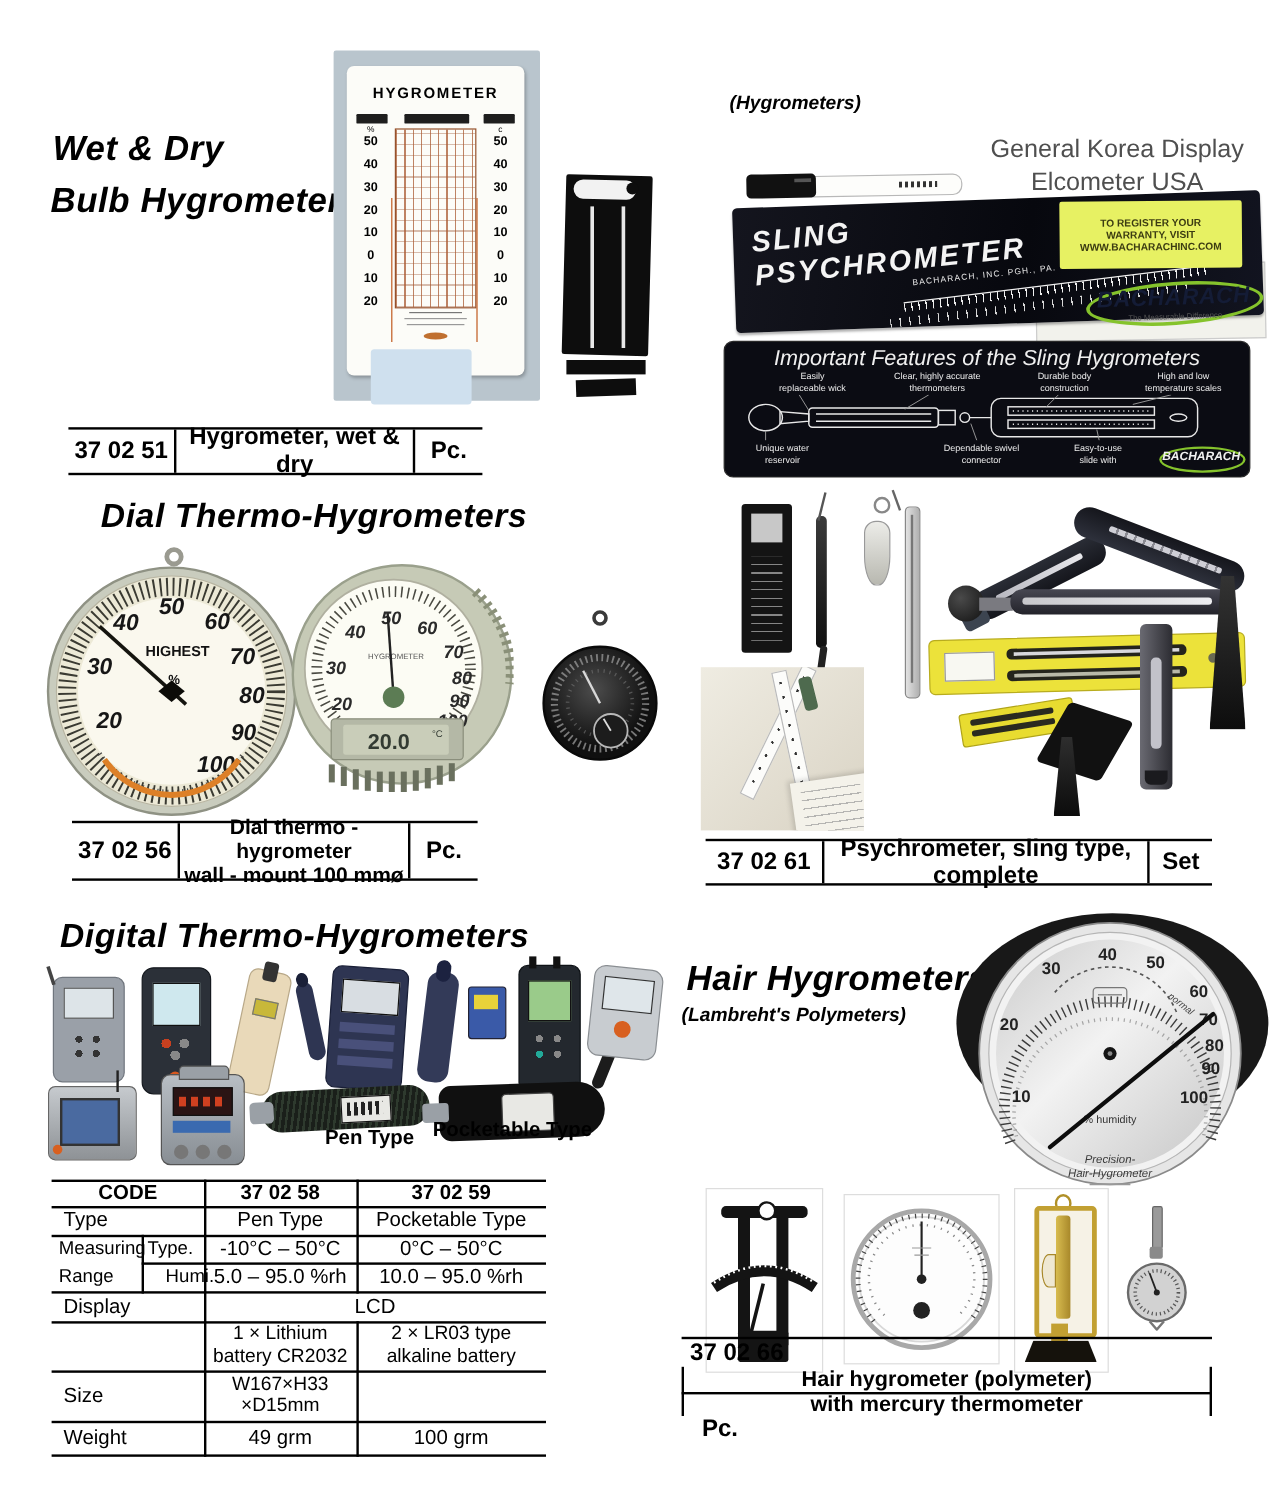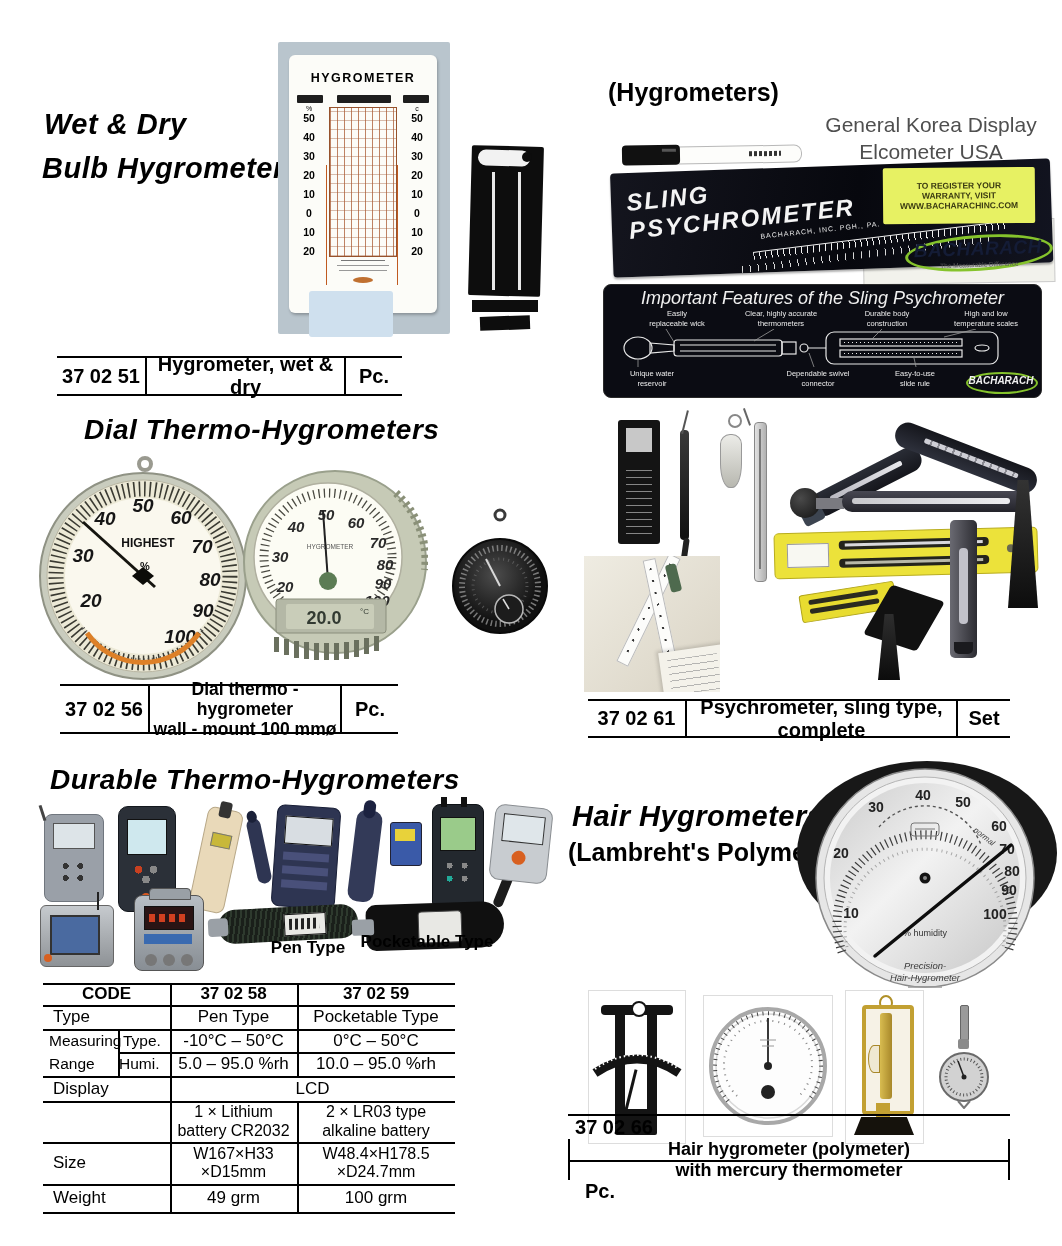--- a/index.html
+++ b/index.html
@@ -1,21 +1,21 @@
 <!DOCTYPE html>
 <html><head>
 <meta charset="utf-8">
 <style>
   html,body{margin:0;padding:0;background:#888;}
   #page{position:relative;width:1062px;height:1246px;background:#ffffff;overflow:hidden;
         font-family:"Liberation Sans",sans-serif;color:#000;}
   .abs{position:absolute;}
   .pre{white-space:pre-line;}
   .h1{font-style:italic;font-weight:700;font-size:29px;letter-spacing:.5px;}
-  .h2{font-weight:700;font-size:25px;}
+  .h2{font-style:italic;font-weight:700;font-size:16px;}
   
   .cat-row{position:absolute;display:flex;border-top:2px solid #000;border-bottom:2px solid #000;}
   .cat-cell{display:flex;align-items:center;justify-content:center;font-weight:700;
             font-size:20px;text-align:center;line-height:1.15;}
   .cat-desc{border-left:2px solid #000;border-right:2px solid #000;flex:1;}
   
   #spec-table{position:absolute;left:43px;top:983px;width:412px;height:231px;font-size:17px;}
   .hl{position:absolute;left:0;right:0;height:2px;background:#000;}
   .vl{position:absolute;width:2px;background:#000;}
   .tc{position:absolute;display:flex;align-items:center;line-height:1.15;}
@@ -179,21 +179,21 @@
     <line x1="52" y1="83" x2="38" y2="56" stroke="#d8d8d8" stroke-width="2"></line>
   </svg>
 
   <div class="cat-row" style="left:60px;top:684px;width:338px;height:46px;">
     <div class="cat-cell" style="width:88px;">37 02 56</div>
     <div class="cat-cell cat-desc pre" style="font-size:17.5px;">Dial thermo - hygrometer
 wall - mount 100 mmø</div>
     <div class="cat-cell" style="width:56px;">Pc.</div>
   </div>
 
-  <div class="abs h1" style="left:50px;top:764px;font-size:28px;">Durable Thermo-Hygrometers</div>
+  <div class="abs h1" style="left:50px;top:764px;font-size:28px;">Digital Thermo-Hygrometers</div>
 
   <div class="abs" style="left:40px;top:802px;width:500px;height:100px;">
     <div class="abs" style="left:4px;top:12px;width:58px;height:86px;background:#9aa0a8;border-radius:8px;border:1px solid #70767e;">
       <div class="abs" style="left:-4px;top:-10px;width:3px;height:16px;background:#444;transform:rotate(-18deg);"></div>
       <div class="abs" style="left:8px;top:8px;width:40px;height:24px;background:#dde4e8;border:1px solid #555;"></div>
       <div class="abs" style="left:10px;top:42px;width:36px;height:30px;background:radial-gradient(circle at 30% 30%,#333 3px,transparent 3px),radial-gradient(circle at 70% 30%,#333 3px,transparent 3px),radial-gradient(circle at 30% 70%,#333 3px,transparent 3px),radial-gradient(circle at 70% 70%,#333 3px,transparent 3px);"></div>
     </div>
     <div class="abs" style="left:78px;top:4px;width:56px;height:104px;background:#2b3038;border-radius:10px;border:1px solid #14181e;">
       <div class="abs" style="left:8px;top:12px;width:38px;height:34px;background:#cfe8ee;border:1px solid #111;"></div>
       <div class="abs" style="left:12px;top:56px;width:30px;height:22px;background:radial-gradient(circle at 25% 30%,#c84020 4px,transparent 4px),radial-gradient(circle at 75% 30%,#888 4px,transparent 4px),radial-gradient(circle at 50% 75%,#888 4px,transparent 4px);"></div>
@@ -283,37 +283,35 @@
     <div class="tc l" style="left:0;top:22px;width:127px;height:24px;">Type</div>
     <div class="tc c" style="left:127px;top:22px;width:127px;height:24px;">Pen Type</div>
     <div class="tc c" style="left:254px;top:22px;width:158px;height:24px;">Pocketable Type</div>
 
     <div class="tc" style="left:0;top:46px;width:75px;height:23px;padding-left:6px;font-size:15.5px;">Measuring</div>
     <div class="tc" style="left:75px;top:46px;width:52px;height:23px;padding-left:5px;font-size:15.5px;">Type.</div>
     <div class="tc c" style="left:127px;top:46px;width:127px;height:23px;">-10°C – 50°C</div>
     <div class="tc c" style="left:254px;top:46px;width:158px;height:23px;">0°C – 50°C</div>
 
     <div class="tc" style="left:0;top:69px;width:75px;height:24px;padding-left:6px;font-size:15.5px;">Range</div>
-    <div class="tc" style="left:75px;top:69px;width:52px;height:24px;padding-left:1px;font-size:15.5px;">Humi.</div>
+    <div class="tc" style="left:75px;top:69px;width:52px;height:24px;padding-left:20px;font-size:15.5px;">Humi.</div>
     <div class="tc c" style="left:127px;top:69px;width:127px;height:24px;">5.0 – 95.0 %rh</div>
     <div class="tc c" style="left:254px;top:69px;width:158px;height:24px;">10.0 – 95.0 %rh</div>
 
     <div class="tc l" style="left:0;top:93px;width:127px;height:25px;">Display</div>
     <div class="tc c" style="left:127px;top:93px;width:285px;height:25px;">LCD</div>
 
     <div class="tc c pre sm" style="left:127px;top:118px;width:127px;height:41px;text-align:center;">1 × Lithium
 battery CR2032</div>
     <div class="tc c pre sm" style="left:254px;top:118px;width:158px;height:41px;">2 × LR03 type
 alkaline battery</div>
 
     <div class="tc l" style="left:0;top:159px;width:127px;height:42px;">Size</div>
     <div class="tc c pre sm" style="left:127px;top:159px;width:127px;height:42px;">W167×H33
 ×D15mm</div>
-    <div class="tc c pre sm" style="left:254px;top:159px;width:158px;height:42px;">W48.4×H178.5
-×D24.7mm</div>
 
     <div class="tc l" style="left:0;top:201px;width:127px;height:28px;">Weight</div>
     <div class="tc c" style="left:127px;top:201px;width:127px;height:28px;">49 grm</div>
     <div class="tc c" style="left:254px;top:201px;width:158px;height:28px;">100 grm</div>
   </div>
 
   <div class="abs h2" style="left:608px;top:78px;">(Hygrometers)</div>
 
   <div class="abs" style="left:800px;top:113px;width:262px;text-align:center;font-size:21px;color:#4f4f4f;">General Korea Display</div>
   <div class="abs" style="left:800px;top:140px;width:262px;text-align:center;font-size:21px;color:#4f4f4f;">Elcometer USA</div>
@@ -341,21 +339,21 @@
 WWW.BACHARACHINC.COM</div>
     </div>
     <div class="abs" style="left:292px;top:72px;width:146px;height:40px;">
       <div class="logo-ell" style="left:0;top:2px;width:142px;height:30px;transform:rotate(-2deg);"></div>
       <div class="abs" style="left:4px;top:5px;width:138px;text-align:center;font-size:19px;font-weight:900;font-style:italic;color:#141c36;letter-spacing:.5px;">BACHARACH</div>
       <div class="abs" style="left:14px;top:28px;width:120px;text-align:center;font-size:6.5px;color:#555;">The Measurable Difference</div>
     </div>
   </div>
 
   <div class="abs" style="left:603px;top:284px;width:437px;height:112px;background:#0b0c13;border:1px solid #2a2a2a;border-radius:8px;overflow:hidden;">
-    <div class="abs" style="left:0;top:3px;width:100%;text-align:center;color:#f0f0f0;font-style:italic;font-size:18px;">Important Features of the Sling Psychrometer</div>
+    <div class="abs" style="left:0;top:3px;width:100%;text-align:center;color:#f0f0f0;font-style:italic;font-size:18px;">Important Features of the Sling Hygrometers</div>
     <div class="lbl pre" style="left:28px;top:24px;width:90px;">Easily
 replaceable wick</div>
     <div class="lbl pre" style="left:122px;top:24px;width:110px;">Clear, highly accurate
 thermometers</div>
     <div class="lbl pre" style="left:238px;top:24px;width:90px;">Durable body
 construction</div>
     <div class="lbl pre" style="left:332px;top:24px;width:100px;">High and low
 temperature scales</div>
     <svg class="abs" style="left:0;top:44px;" width="437" height="38" viewBox="0 0 437 38">
       <g stroke="#e8e8e8" stroke-width="1.2" fill="none">
@@ -382,21 +380,21 @@
         <line x1="34" y1="30" x2="34" y2="38"></line>
         <line x1="205" y1="24" x2="210" y2="38"></line>
         <line x1="310" y1="29" x2="312" y2="38"></line>
       </g>
     </svg>
     <div class="lbl pre" style="left:8px;top:84px;width:80px;">Unique water
 reservoir</div>
     <div class="lbl pre" style="left:164px;top:84px;width:100px;">Dependable swivel
 connector</div>
     <div class="lbl pre" style="left:266px;top:84px;width:90px;">Easy-to-use
-slide rule</div>
+slide with</div>
     <div class="abs" style="left:362px;top:86px;width:72px;height:22px;">
       <div class="logo-ell" style="left:0;top:1px;width:68px;height:18px;border-width:2px;"></div>
       <div class="abs" style="left:0;top:4px;width:70px;text-align:center;font-size:10px;font-weight:900;font-style:italic;color:#f0f0f0;">BACHARACH</div>
     </div>
   </div>
 
   <div class="abs" style="left:578px;top:408px;width:484px;height:288px;">
     <div class="abs" style="left:40px;top:12px;width:42px;height:124px;background:#141414;border-radius:3px;">
       <div class="abs" style="left:8px;top:8px;width:26px;height:24px;background:#c8c8c8;"></div>
       <div class="abs" style="left:8px;top:44px;width:26px;height:70px;background:repeating-linear-gradient(0deg,#9a9a9a 0 1px,transparent 1px 7px);opacity:.85;"></div>

